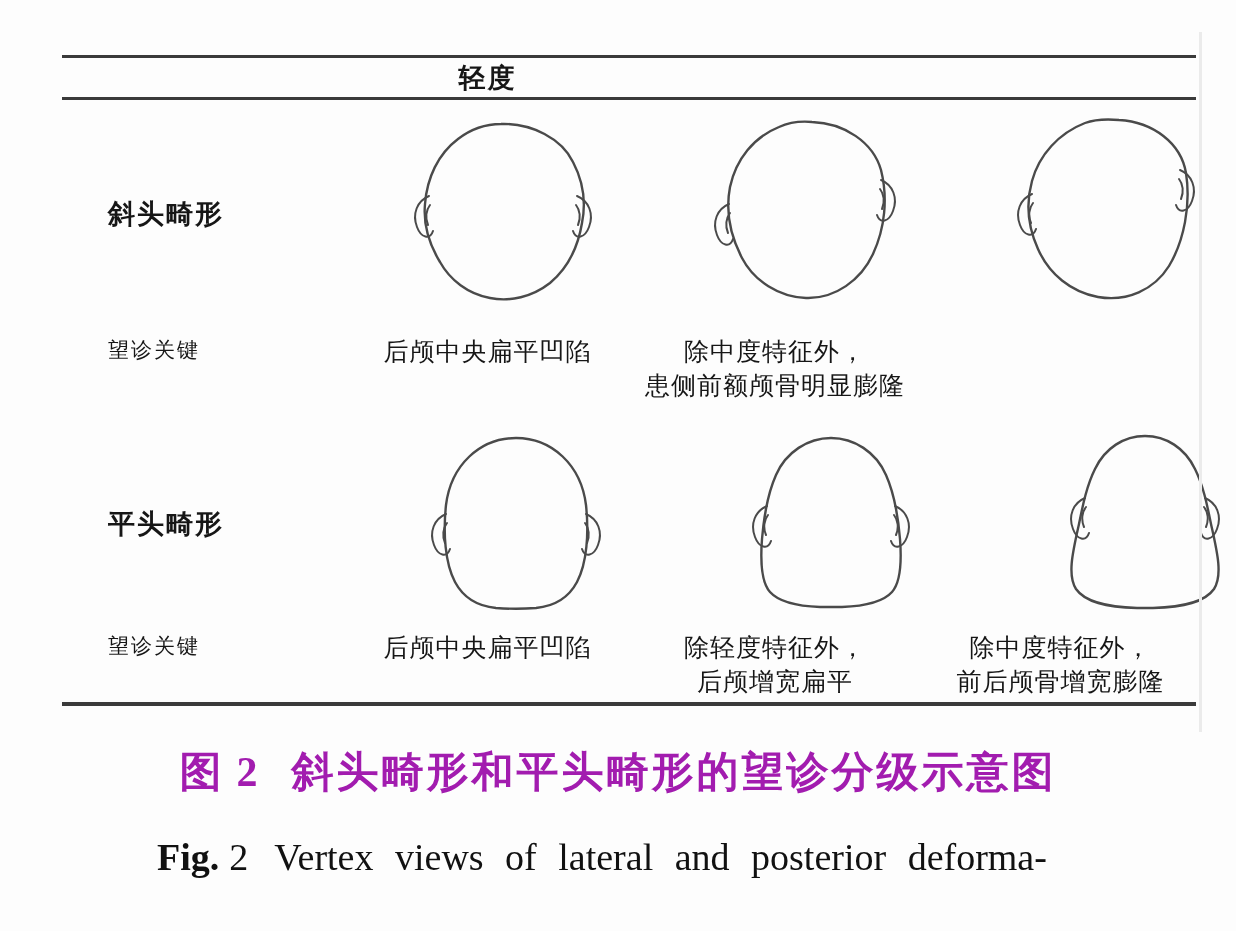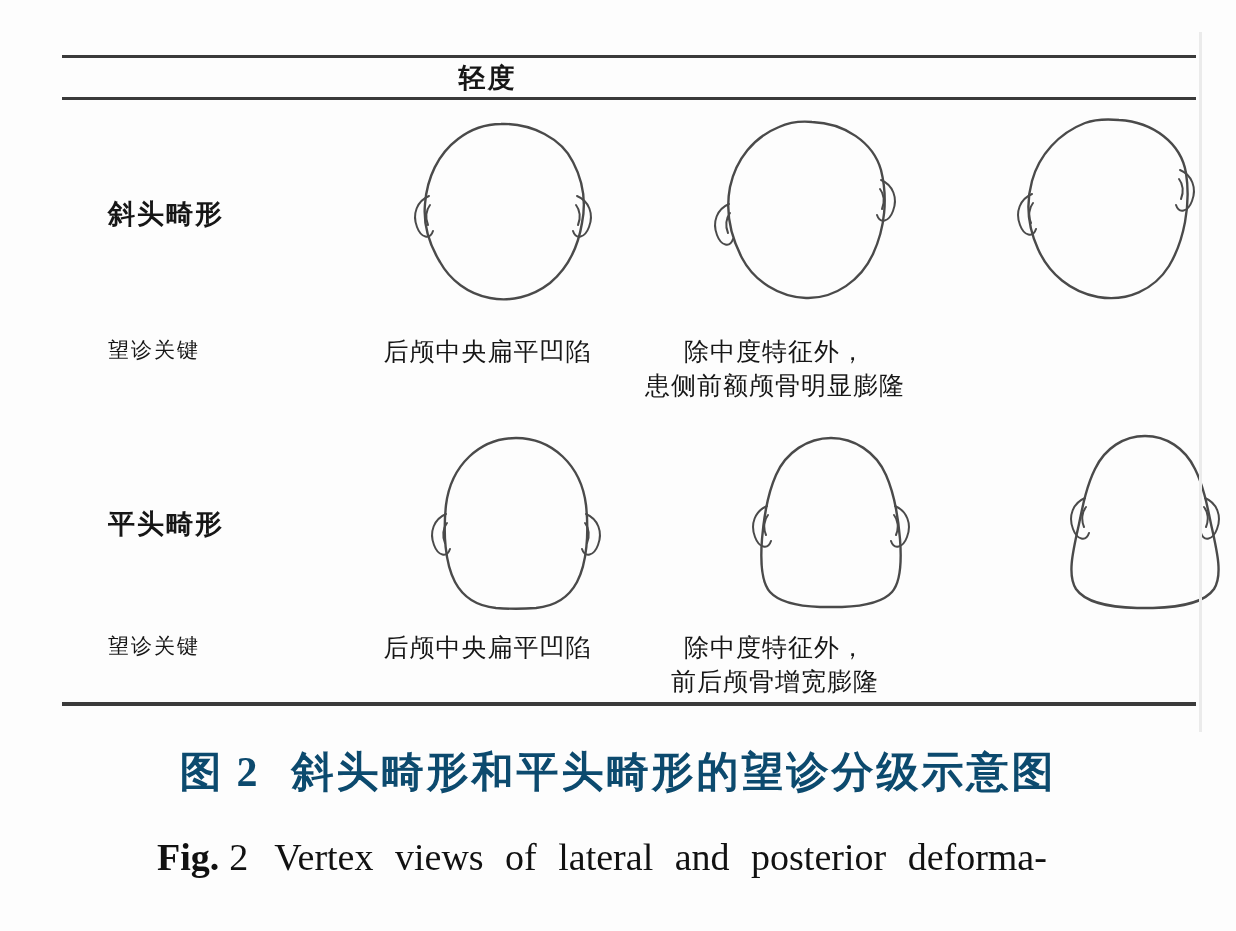--- a/index.html
+++ b/index.html
@@ -27,21 +27,21 @@
     font-size:21px;letter-spacing:2px;}
   .keycell{align-self:start;justify-self:center;padding-top:6px;text-align:center;
     font-size:25px;line-height:34px;white-space:pre-line;letter-spacing:1px;}
   .head-svg{display:block;color:var(--outline);}
   .head-svg path{fill:none;stroke:currentColor;stroke-width:2.4;
     stroke-linecap:round;stroke-linejoin:round;}
   .head-svg path.ear{stroke-width:2;}
 
   
   .caption-zh{position:absolute;left:0;top:712px;width:1236px;text-align:center;
-    font-size:42px;font-weight:bold;letter-spacing:3px;color:#0c4a6e;}
+    font-size:42px;font-weight:bold;letter-spacing:3px;color:#a21caf;}
   .caption-zh .num{font-family:"Liberation Serif",serif;letter-spacing:0;
     margin:0 34px 0 12px;font-weight:bold;}
   .caption-en{position:absolute;left:57px;top:790px;width:1150px;
     font-family:"Liberation Serif",serif;font-size:38px;line-height:70px;
     text-indent:100px;color:#111;}
   .caption-en .fig{font-weight:bold;}
   .caption-en .num{margin:0 26px 0 10px;}
   .caption-en .l1{word-spacing:12px;text-align:center;}
 
   .scan-edge{position:absolute;left:1199px;top:0;width:3px;height:700px;background:#ebebeb;}
@@ -105,20 +105,22 @@
       <svg class="head-svg" width="240" height="200" viewBox="0 0 240 200">
         <path d="M120,12 C99,12 80,24 70,45 C62,61 58,80 54,100 C48,127 42,151 51,165 C60,178 81,183 112,184 C117,184 123,184 128,184 C159,183 180,178 189,165 C198,151 192,127 186,100 C182,80 178,61 170,45 C160,24 141,12 120,12 Z"></path>
         <path class="ear" d="M60,74 C48,79 43,92 48,105 C52,116 61,118 64,109 M61,83 C57,88 56,96 59,103"></path>
         <path class="ear" d="M180,74 C192,79 197,92 192,105 C188,116 179,118 176,109 M179,83 C183,88 184,96 181,103"></path>
       </svg>
     </div>
 
     <div class="trow trow-text-2">
       <div class="keylabel">望诊关键</div>
       <div class="keycell">后颅中央扁平凹陷</div>
+      <div class="keycell">除轻度特征外，
+后颅增宽扁平</div>
       <div class="keycell">除中度特征外，
 前后颅骨增宽膨隆</div>
     </div>
 
   </div>
 
   <div class="caption-zh">
     <span>图</span><span class="num">2</span><span>斜头畸形和平头畸形的望诊分级示意图</span>
   </div>
 

